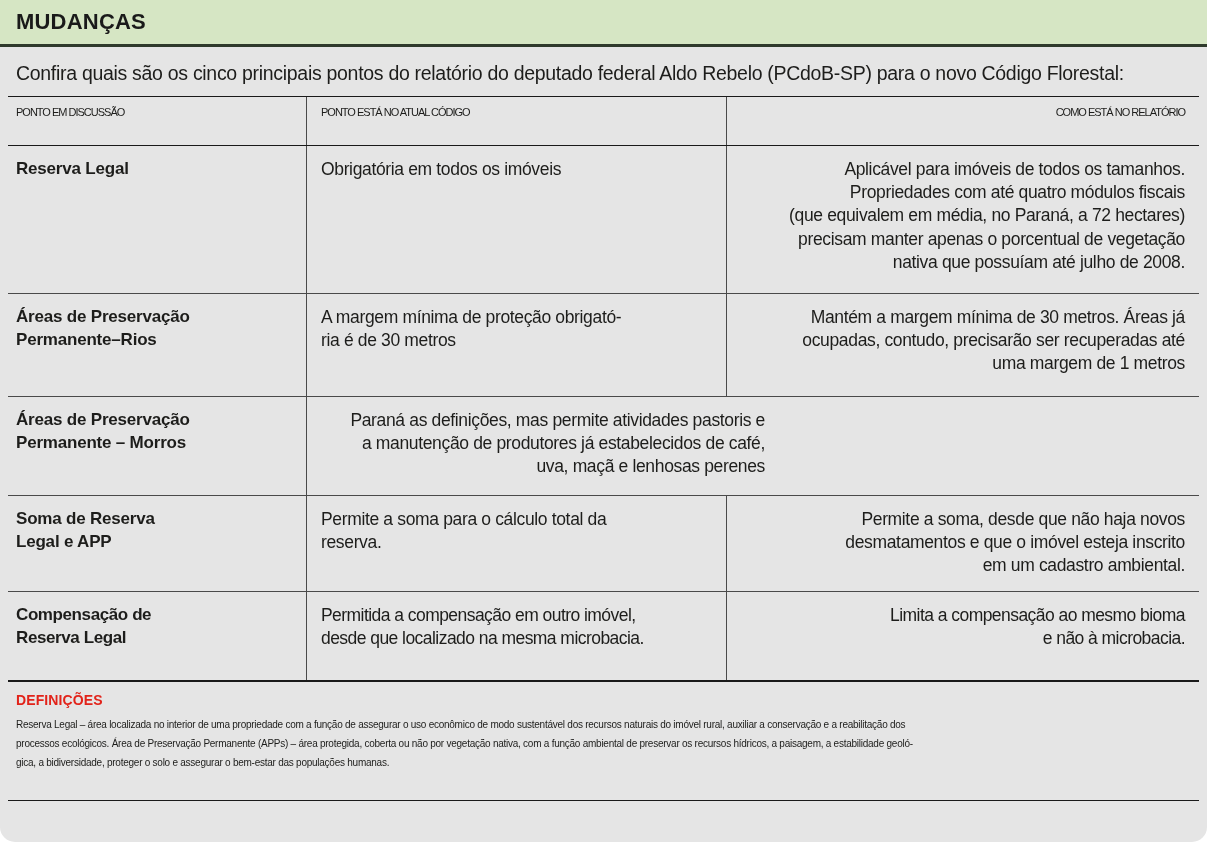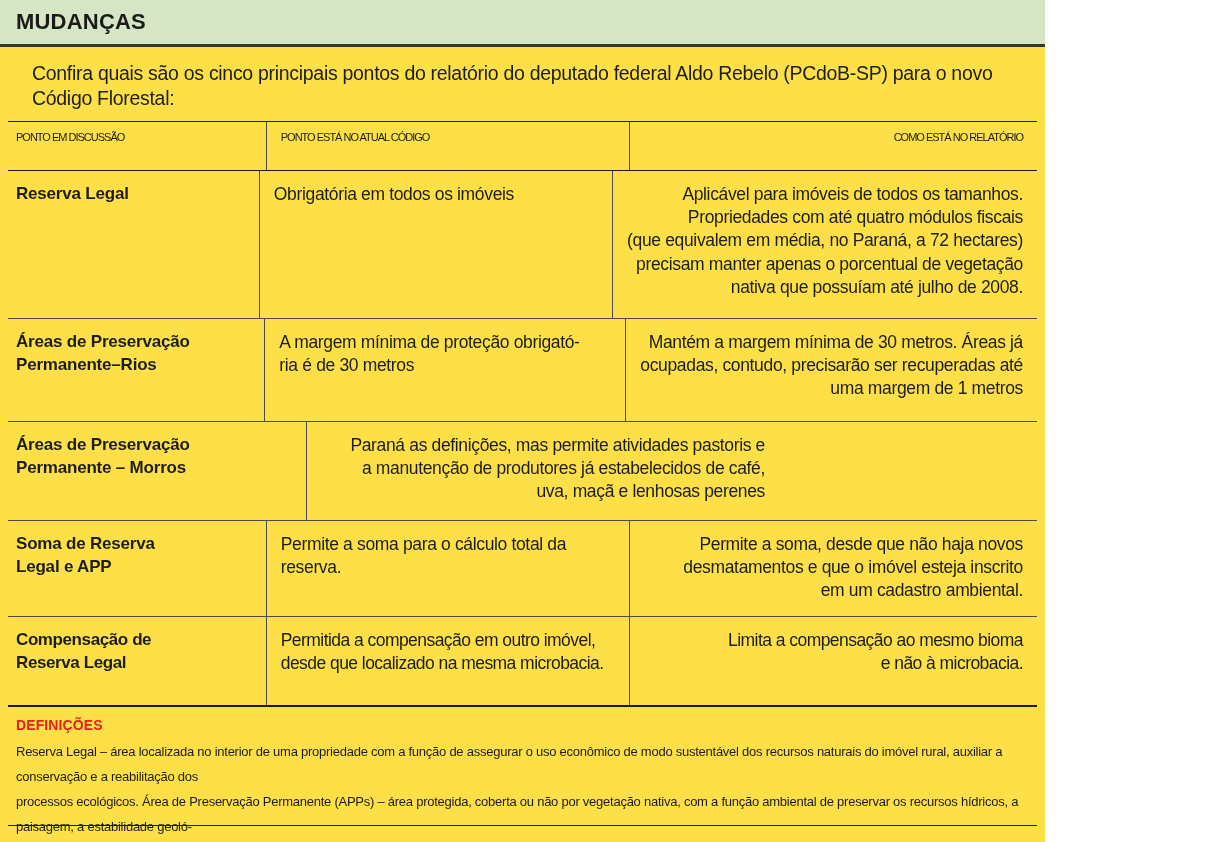--- a/index.html
+++ b/index.html
@@ -10,24 +10,25 @@
   }
   body {
     width: 1207px;
     height: 842px;
     font-family: "Liberation Sans", sans-serif;
     color: #1a1a1a;
     overflow: hidden;
   }
   .page {
     position: relative;
-    width: 1045px;
+    width: 1207px;
     height: 842px;
     box-sizing: border-box;
-    background: #fde047;
+    background: #e5e5e5;
+    border-radius: 15px;
   }
 
   
   .header-band {
     height: 44px;
     background: #d6e6c4;
     display: flex;
     align-items: center;
     padding: 0 0 0 16px;
     box-sizing: border-box;
@@ -40,21 +41,21 @@
     line-height: 1;
   }
   .header-rule {
     height: 3px;
     background: #2f3a2c;
     width: 100%;
   }
 
   
   .intro {
-    padding: 14px 14px 10px 32px;
+    padding: 14px 14px 10px 16px;
     font-size: 19.5px;
     line-height: 1.28;
     color: #1d1d1b;
     letter-spacing: -0.3px;
   }
 
   
   .table {
     margin: 0 8px 0 8px;
     border-top: 1.5px solid #1a1a1a;
@@ -124,21 +125,21 @@
     height: 120px;
   }
   .def-title {
     color: #e2231a;
     font-size: 14px;
     font-weight: bold;
     letter-spacing: 0.1px;
     margin-bottom: 7px;
   }
   .def-body {
-    font-size: 13px;
+    font-size: 10px;
     line-height: 1.92;
     letter-spacing: -0.25px;
     color: #1d1d1b;
     white-space: pre-line;
   }
 </style>
 </head>
 <body>
 
 <div class="page">

